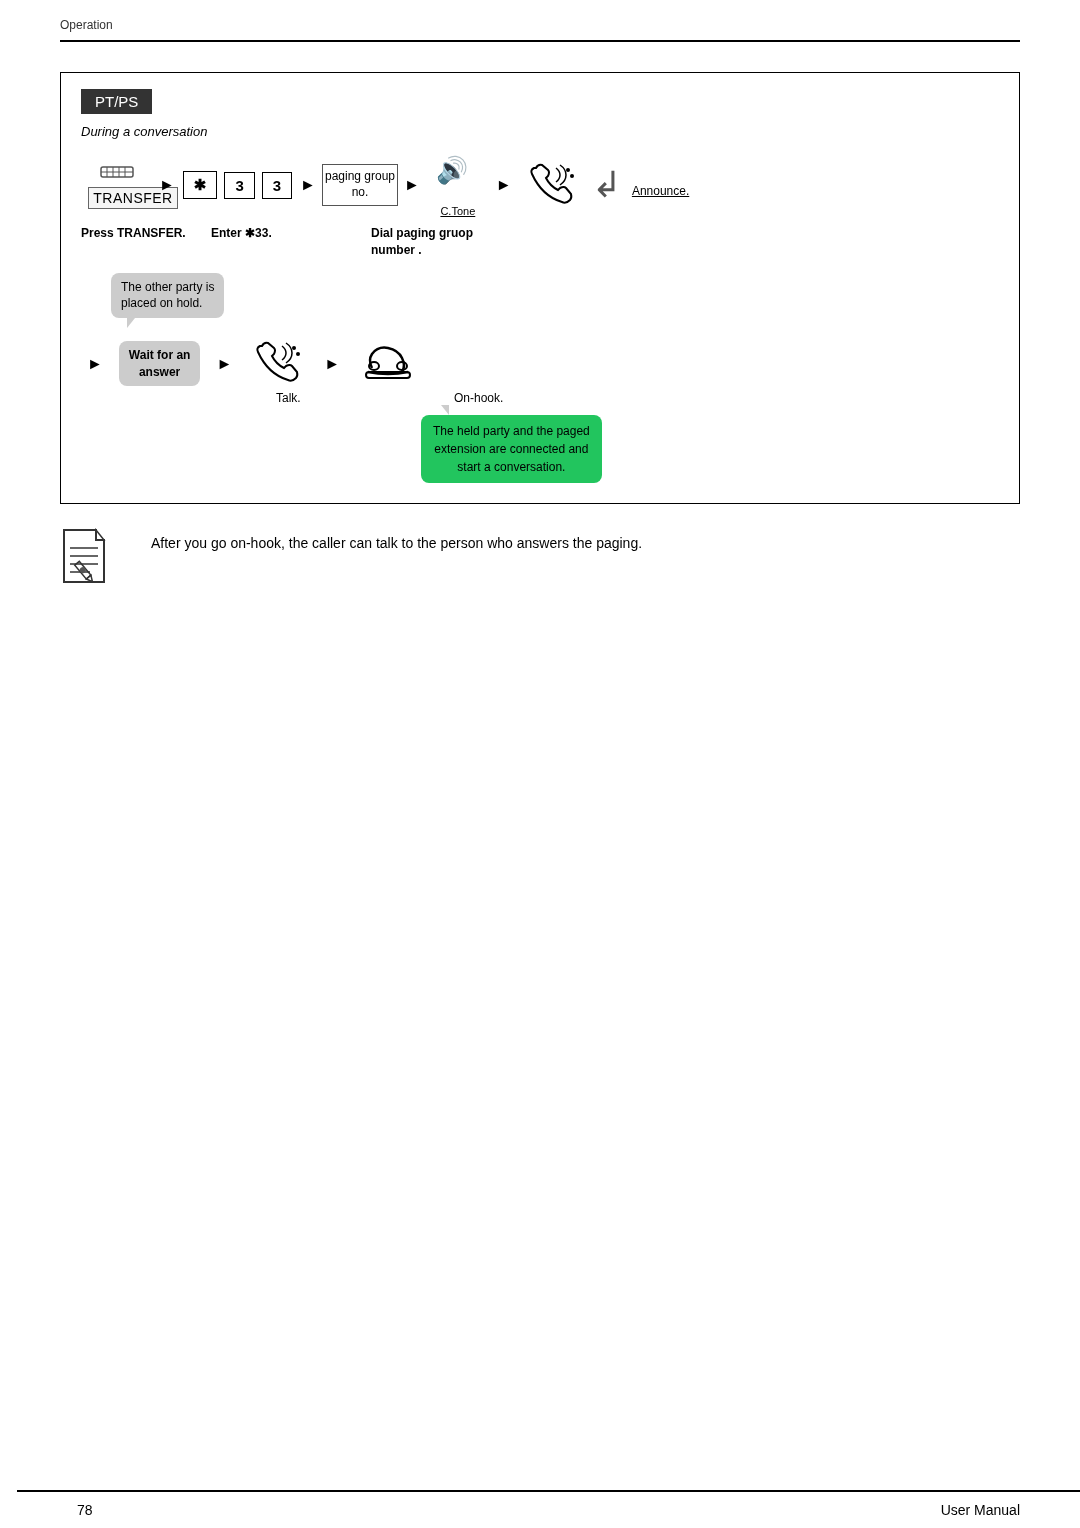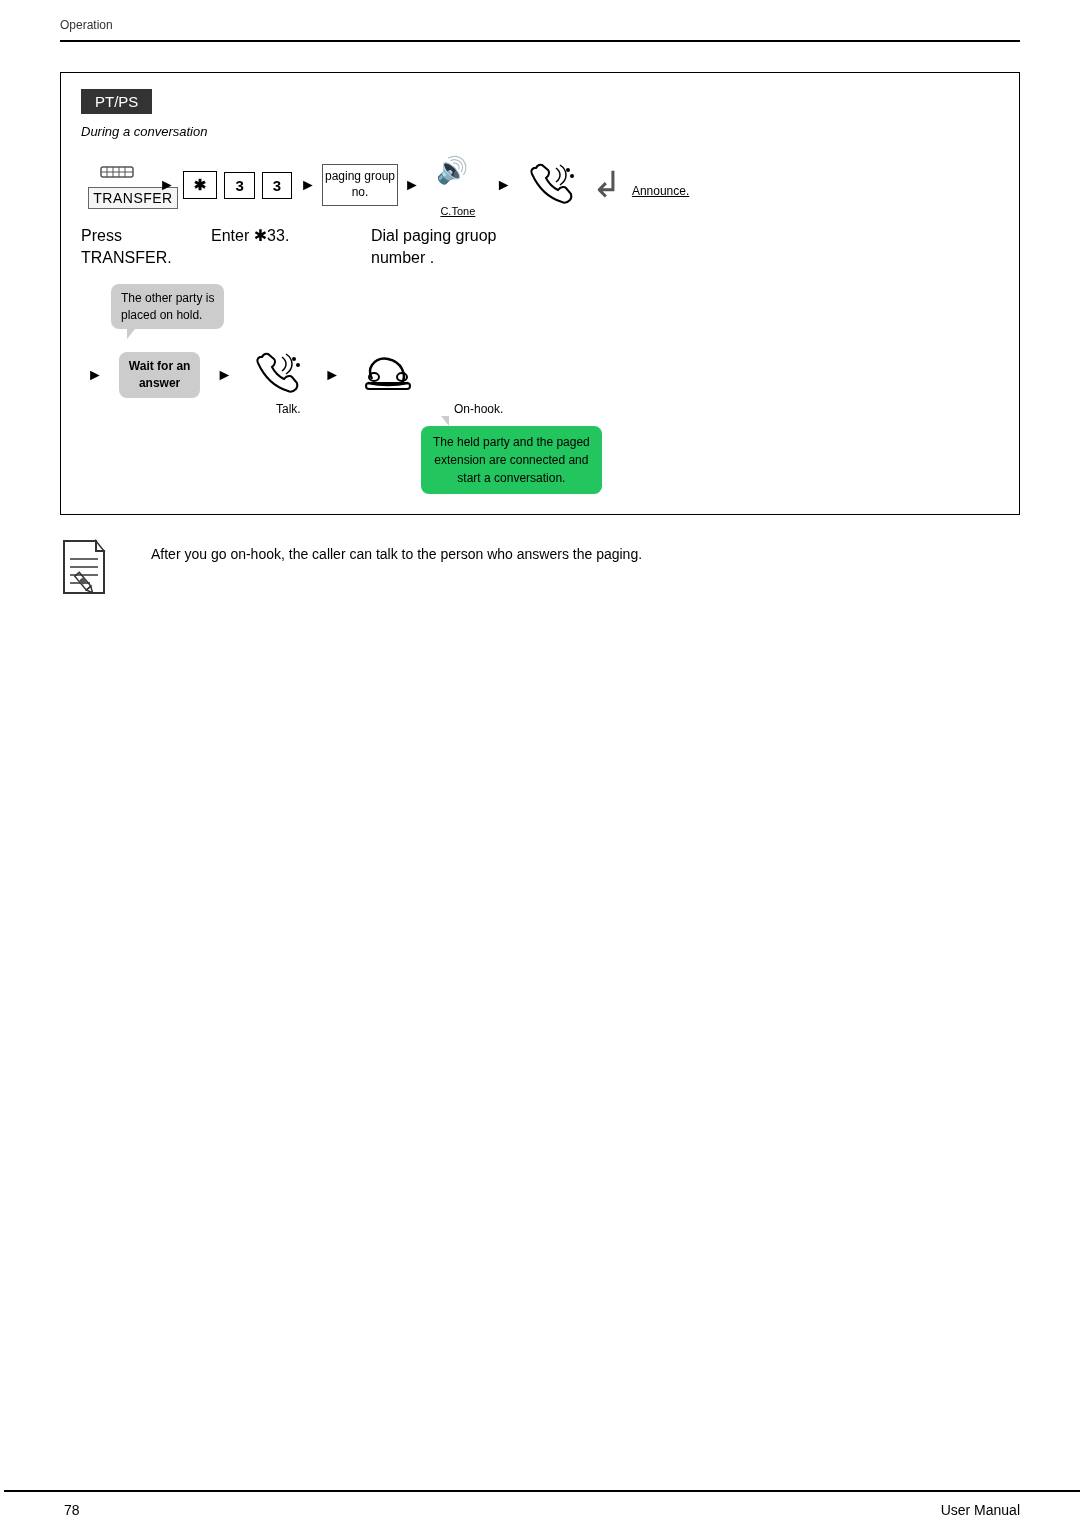--- a/index.html
+++ b/index.html
@@ -219,21 +219,21 @@
 
     .note-text {
       font-size: 14px;
       line-height: 1.6;
       padding-top: 4px;
     }
 
     .page-footer {
       position: absolute;
       bottom: 0;
-      left: 4px;
+      left: 17px;
       right: 0;
       border-top: 2px solid #000;
       display: flex;
       justify-content: space-between;
       padding: 10px 60px;
       font-size: 14px;
     }
 
     
     .r1-items {
@@ -241,22 +241,23 @@
       align-items: center;
     }
 
     
     .dr {
       display: flex;
       margin-top: 8px;
     }
 
     .dr-cell {
-      font-size: 16px;
+      font-size: 12px;
       line-height: 1.4;
+      font-weight: bold;
     }
 
     
     .note-paper {
       width: 48px;
       height: 56px;
     }
   </style>
 </head>
 <body>

